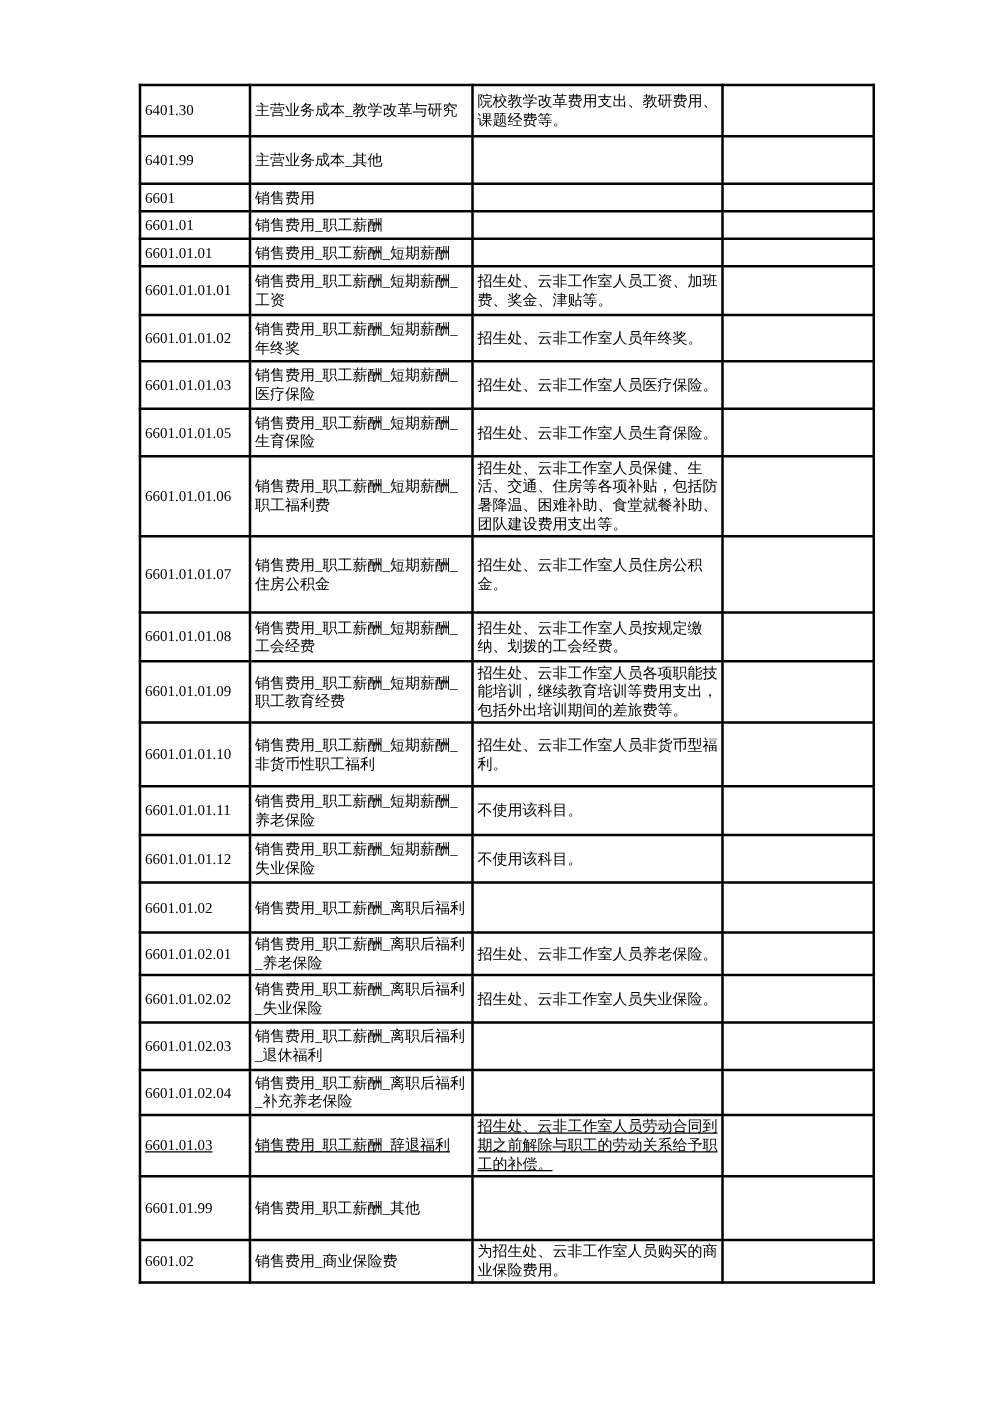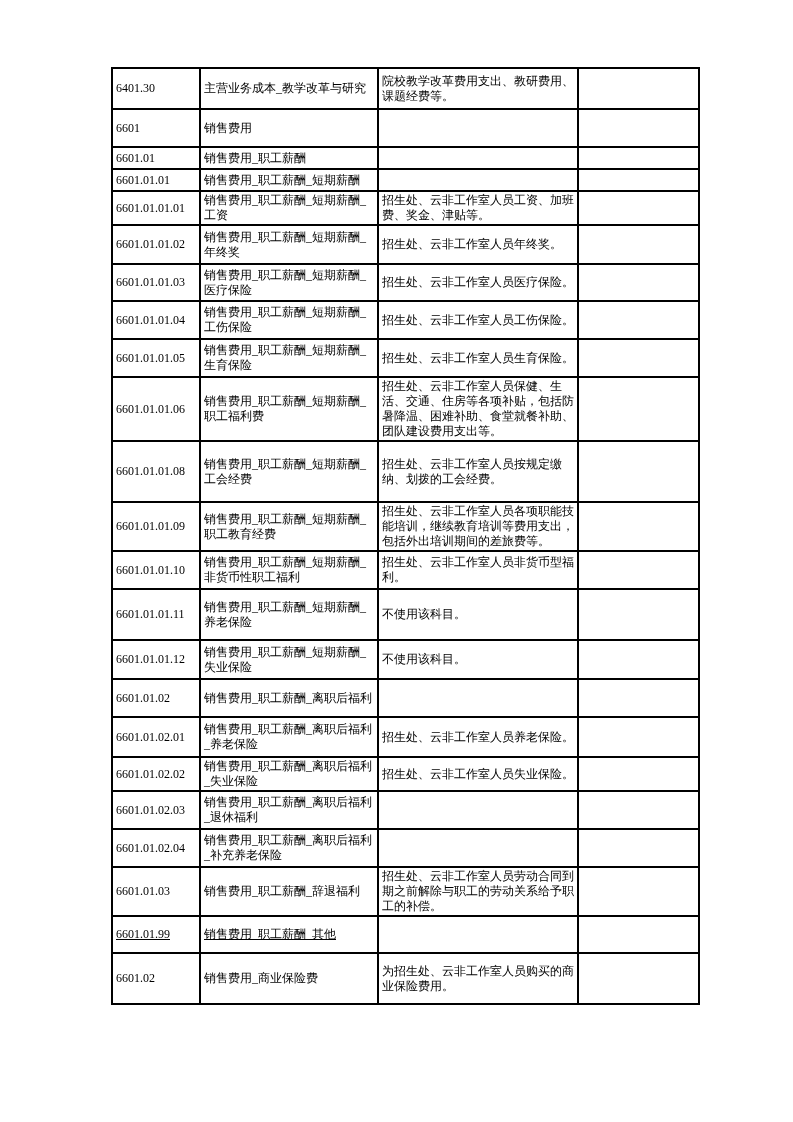--- a/index.html
+++ b/index.html
@@ -84,20 +84,26 @@
         <col class="c4">
     </colgroup>
     <tbody>
         <tr>
           <td class="col-code">6401.30</td>
           <td class="col-name">主营业务成本_教学改革与研究</td>
           <td class="col-desc">院校教学改革费用支出、教研费用、课题经费等。</td>
           <td class="col-notes"></td>
         </tr>
         <tr>
+          <td class="col-code">6401.99</td>
+          <td class="col-name">主营业务成本_其他</td>
+          <td class="col-desc"></td>
+          <td class="col-notes"></td>
+        </tr>
+        <tr>
           <td class="col-code">6601</td>
           <td class="col-name">销售费用</td>
           <td class="col-desc"></td>
           <td class="col-notes"></td>
         </tr>
         <tr>
           <td class="col-code">6601.01</td>
           <td class="col-name">销售费用_职工薪酬</td>
           <td class="col-desc"></td>
           <td class="col-notes"></td>
@@ -120,35 +126,35 @@
           <td class="col-desc">招生处、云非工作室人员年终奖。</td>
           <td class="col-notes"></td>
         </tr>
         <tr>
           <td class="col-code">6601.01.01.03</td>
           <td class="col-name">销售费用_职工薪酬_短期薪酬_医疗保险</td>
           <td class="col-desc">招生处、云非工作室人员医疗保险。</td>
           <td class="col-notes"></td>
         </tr>
         <tr>
-          <td class="col-code">6601.01.01.04</td>
-          <td class="col-name">销售费用_职工薪酬_短期薪酬_工伤保险</td>
-          <td class="col-desc">招生处、云非工作室人员工伤保险。</td>
-          <td class="col-notes"></td>
-        </tr>
-        <tr>
           <td class="col-code">6601.01.01.05</td>
           <td class="col-name">销售费用_职工薪酬_短期薪酬_生育保险</td>
           <td class="col-desc">招生处、云非工作室人员生育保险。</td>
           <td class="col-notes"></td>
         </tr>
         <tr>
           <td class="col-code">6601.01.01.06</td>
           <td class="col-name">销售费用_职工薪酬_短期薪酬_职工福利费</td>
           <td class="col-desc">招生处、云非工作室人员保健、生活、交通、住房等各项补贴，包括防暑降温、困难补助、食堂就餐补助、团队建设费用支出等。</td>
+          <td class="col-notes"></td>
+        </tr>
+        <tr>
+          <td class="col-code">6601.01.01.07</td>
+          <td class="col-name">销售费用_职工薪酬_短期薪酬_住房公积金</td>
+          <td class="col-desc">招生处、云非工作室人员住房公积金。</td>
           <td class="col-notes"></td>
         </tr>
         <tr>
           <td class="col-code">6601.01.01.08</td>
           <td class="col-name">销售费用_职工薪酬_短期薪酬_工会经费</td>
           <td class="col-desc">招生处、云非工作室人员按规定缴纳、划拨的工会经费。</td>
           <td class="col-notes"></td>
         </tr>
         <tr>
           <td class="col-code">6601.01.01.09</td>

